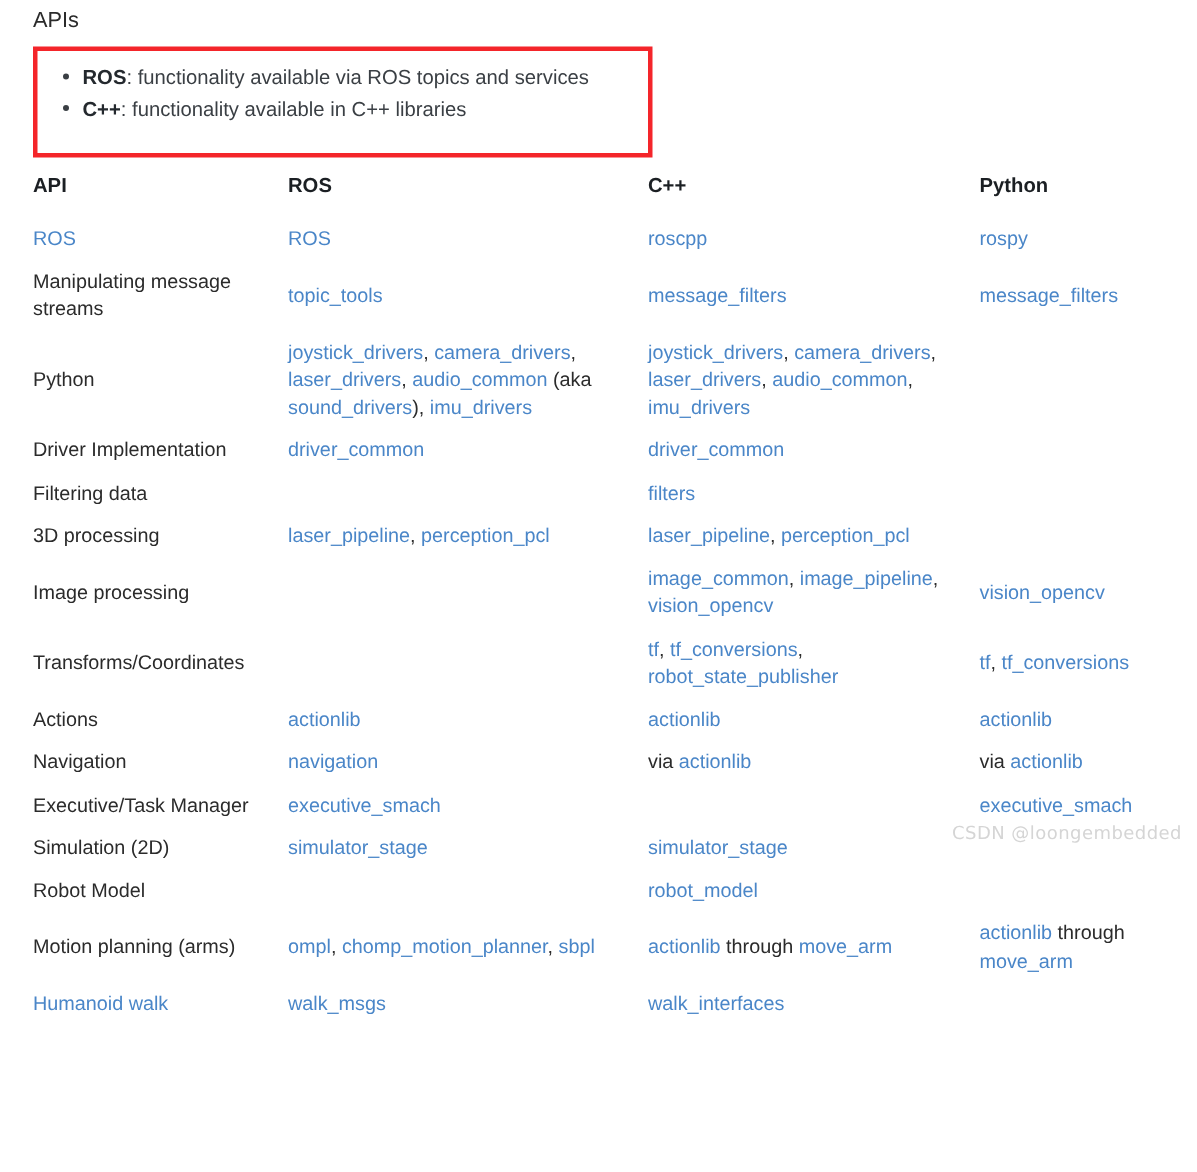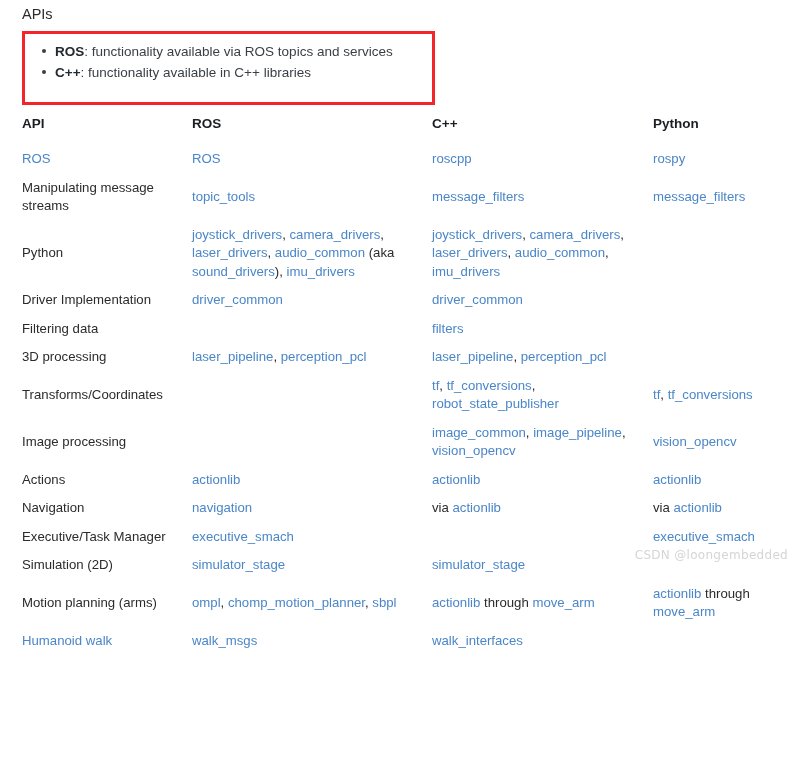--- a/index.html
+++ b/index.html
@@ -181,30 +181,30 @@
           <td><span class="lnk">filters</span></td>
           <td></td>
         </tr>
         <tr>
           <td><span class="plain">3D processing</span></td>
           <td><span class="lnk">laser_pipeline</span><span class="plain">, </span><span class="lnk">perception_pcl</span></td>
           <td><span class="lnk">laser_pipeline</span><span class="plain">, </span><span class="lnk">perception_pcl</span></td>
           <td></td>
         </tr>
         <tr>
+          <td><span class="plain">Image processing</span></td>
+          <td></td>
+          <td><span class="lnk">image_common</span><span class="plain">, </span><span class="lnk">image_pipeline</span><span class="plain">, </span><span class="lnk">vision_opencv</span></td>
+          <td><span class="lnk">vision_opencv</span></td>
+        </tr>
+        <tr>
           <td><span class="plain">Transforms/Coordinates</span></td>
           <td></td>
           <td><span class="lnk">tf</span><span class="plain">, </span><span class="lnk">tf_conversions</span><span class="plain">, </span><span class="lnk">robot_state_publisher</span></td>
           <td><span class="lnk">tf</span><span class="plain">, </span><span class="lnk">tf_conversions</span></td>
-        </tr>
-        <tr>
-          <td><span class="plain">Image processing</span></td>
-          <td></td>
-          <td><span class="lnk">image_common</span><span class="plain">, </span><span class="lnk">image_pipeline</span><span class="plain">, </span><span class="lnk">vision_opencv</span></td>
-          <td><span class="lnk">vision_opencv</span></td>
         </tr>
         <tr>
           <td><span class="plain">Actions</span></td>
           <td><span class="lnk">actionlib</span></td>
           <td><span class="lnk">actionlib</span></td>
           <td><span class="lnk">actionlib</span></td>
         </tr>
         <tr>
           <td><span class="plain">Navigation</span></td>
           <td><span class="lnk">navigation</span></td>
@@ -217,20 +217,26 @@
           <td></td>
           <td><span class="lnk">executive_smach</span></td>
         </tr>
         <tr>
           <td><span class="plain">Simulation (2D)</span></td>
           <td><span class="lnk">simulator_stage</span></td>
           <td><span class="lnk">simulator_stage</span></td>
           <td></td>
         </tr>
         <tr>
+          <td><span class="plain">Robot Model</span></td>
+          <td></td>
+          <td><span class="lnk">robot_model</span></td>
+          <td></td>
+        </tr>
+        <tr>
           <td><span class="plain">Motion planning (arms)</span></td>
           <td><span class="lnk">ompl</span><span class="plain">, </span><span class="lnk">chomp_motion_planner</span><span class="plain">, </span><span class="lnk">sbpl</span></td>
           <td><span class="lnk">actionlib</span><span class="plain"> through </span><span class="lnk">move_arm</span></td>
           <td><span class="lnk">actionlib</span><span class="plain"> through </span><span class="lnk">move_arm</span></td>
         </tr>
         <tr>
           <td><span class="lnk">Humanoid walk</span></td>
           <td><span class="lnk">walk_msgs</span></td>
           <td><span class="lnk">walk_interfaces</span></td>
           <td></td>

